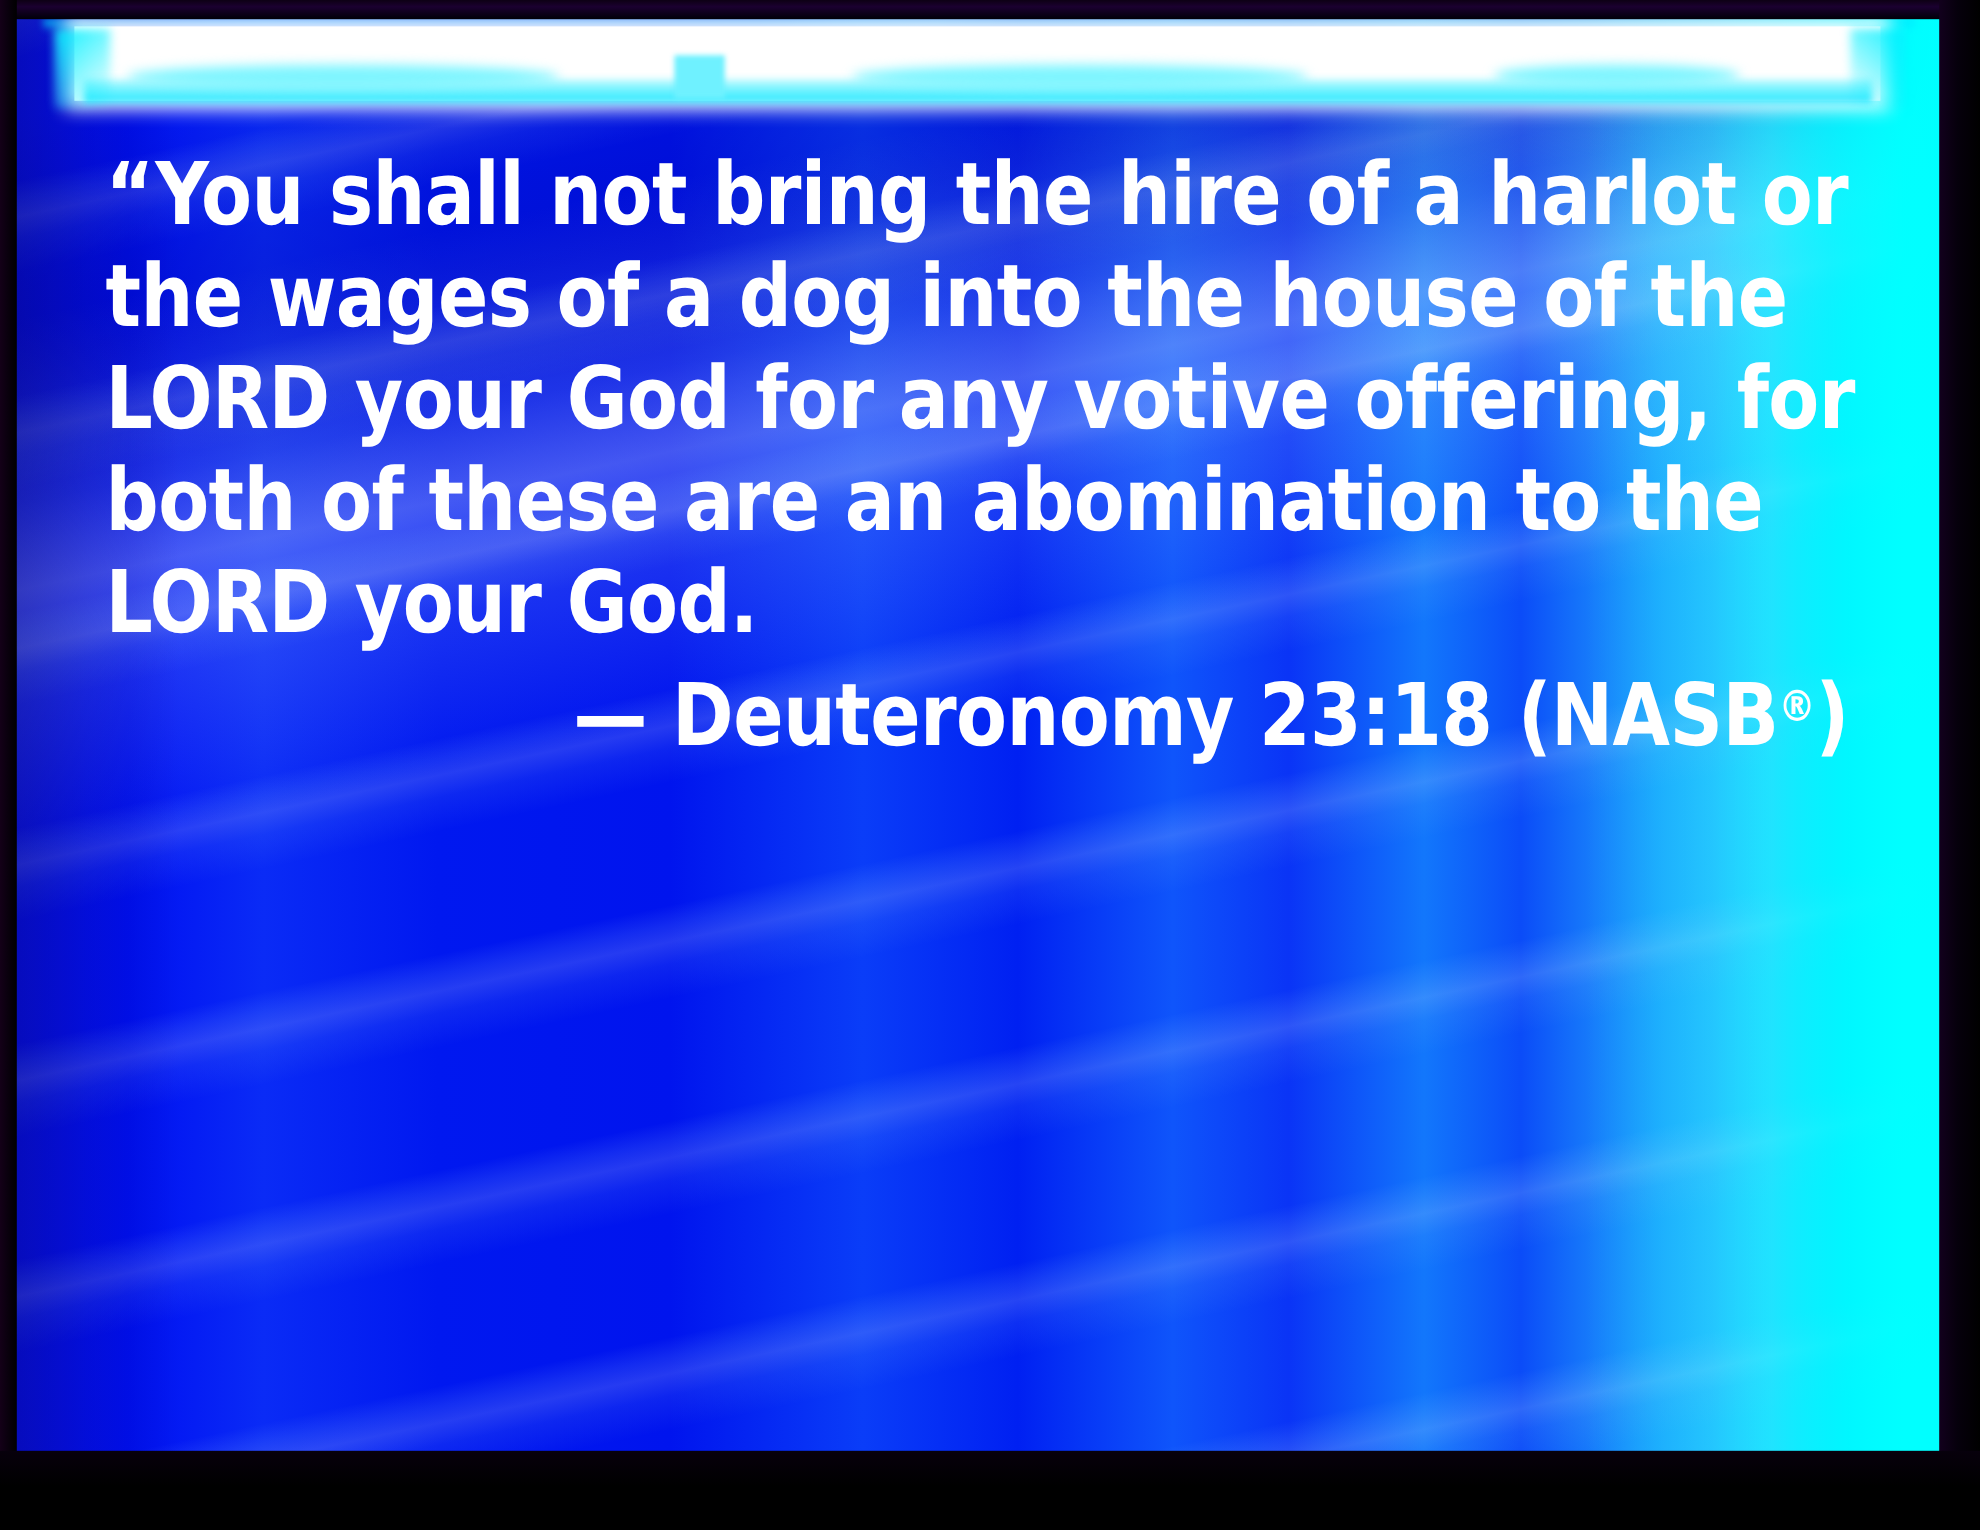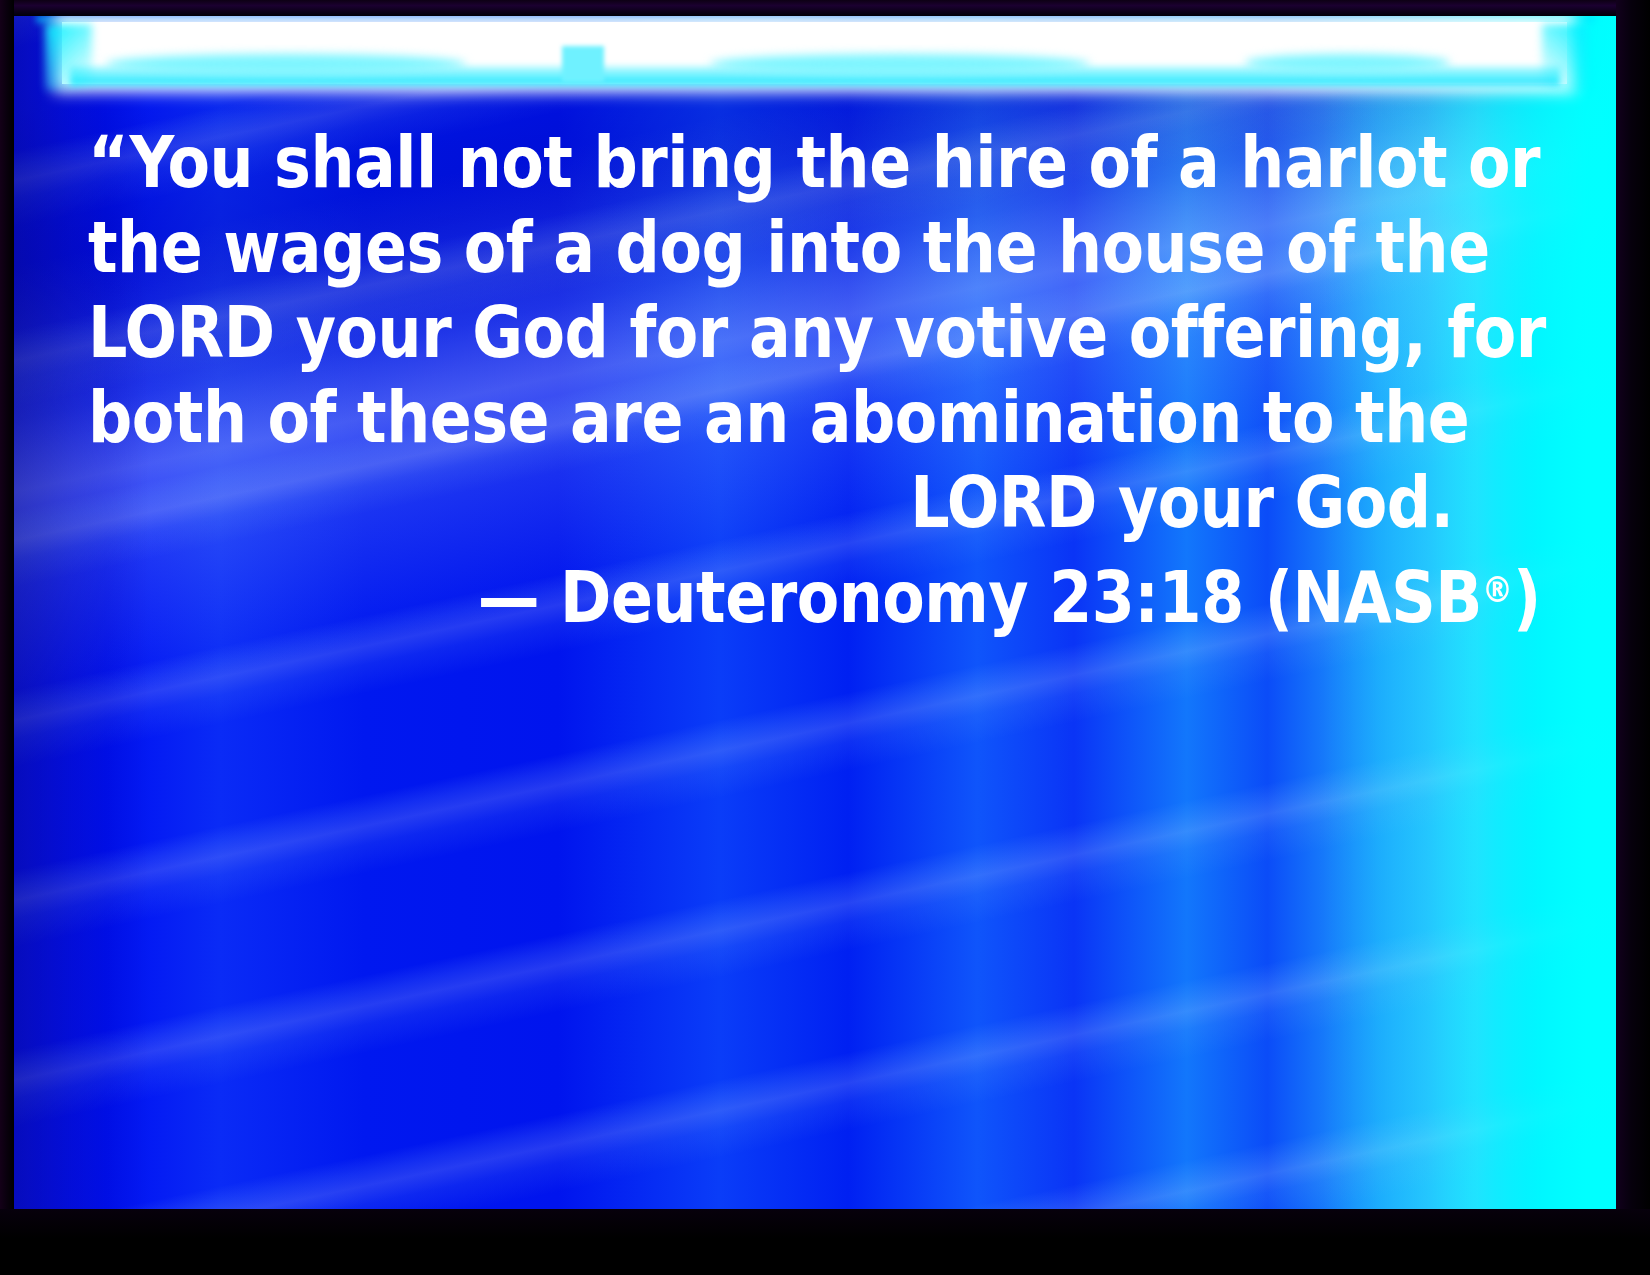--- a/index.html
+++ b/index.html
@@ -213,21 +213,20 @@
     background: linear-gradient(to bottom, rgba(0,230,255,0.9), rgba(255,255,255,0));
     filter: blur(3px);
   }
 
   
   #verse-block {
     position: absolute;
     left: 78px;
     top: 112px;
     width: 1430px;
-    text-align: right;
   }
   .verse-line {
     color: #ffffff;
     font-family: "Liberation Sans Narrow", "DejaVu Sans Condensed",
                  "Liberation Sans", sans-serif;
     font-weight: bold;
     font-size: 72px;
     line-height: 85px;
     letter-spacing: -0.5px;
     white-space: nowrap;

